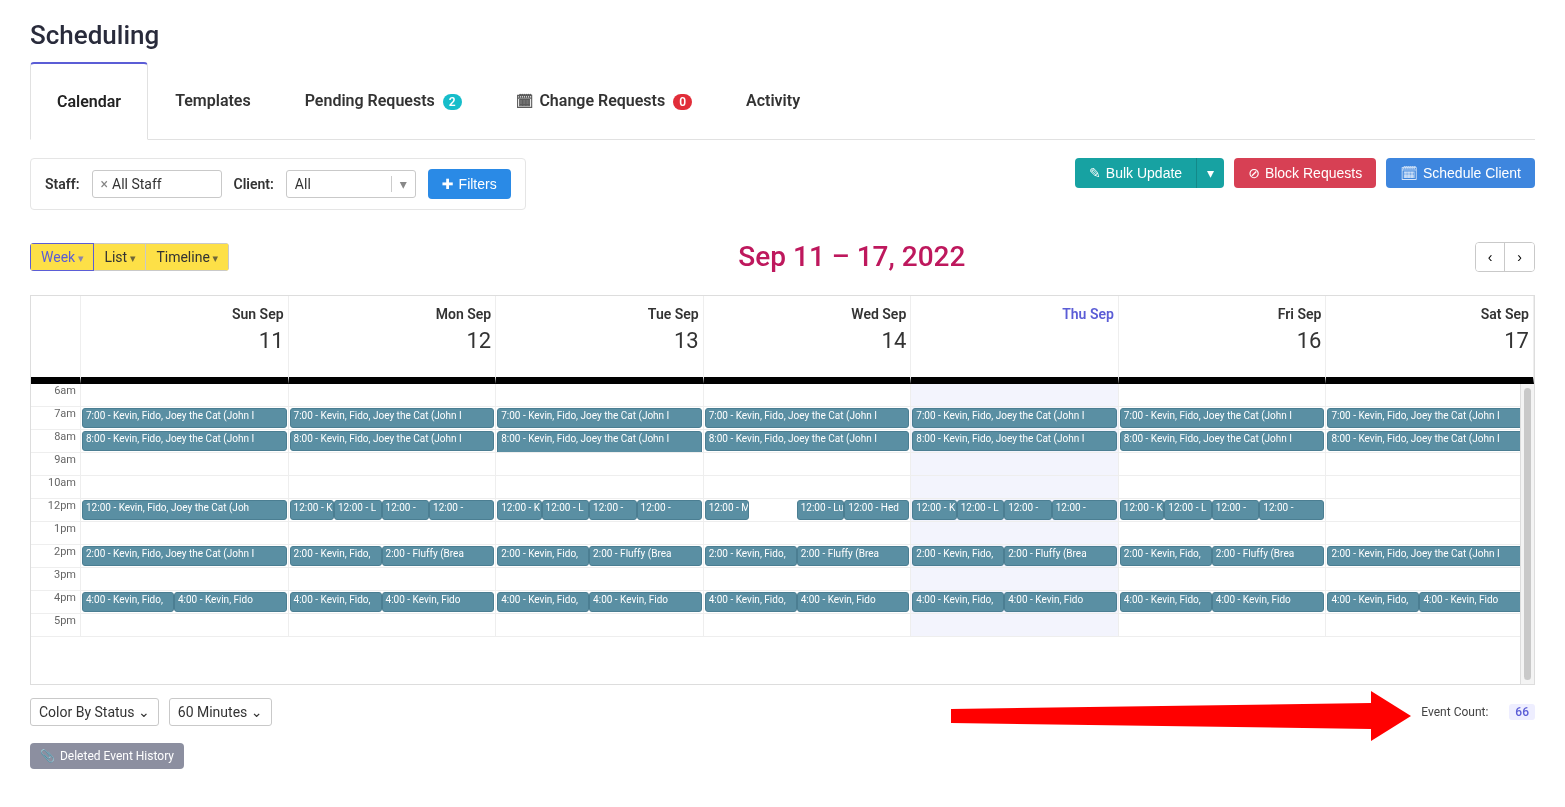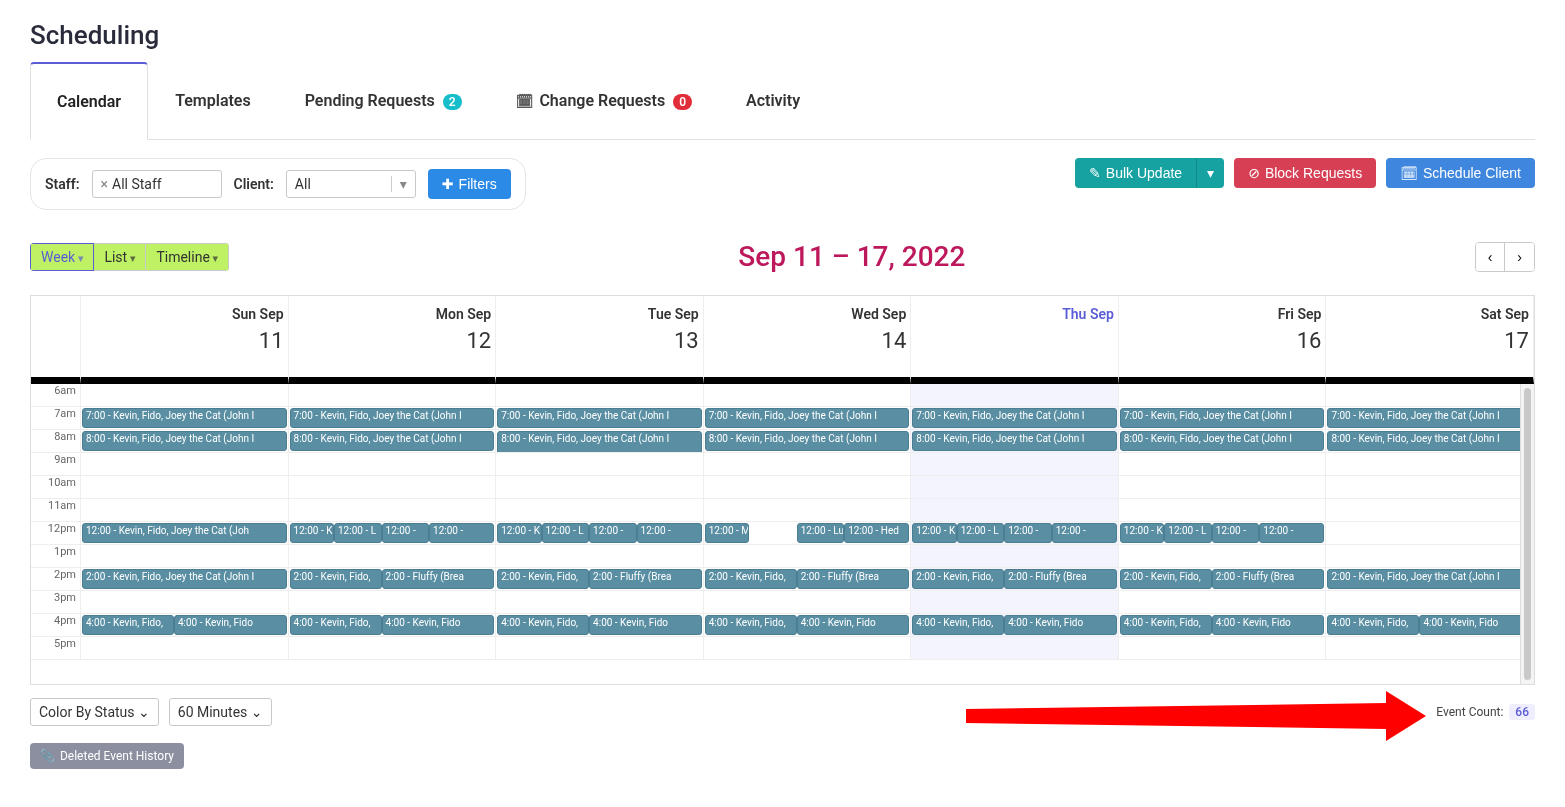--- a/index.html
+++ b/index.html
@@ -54,21 +54,21 @@
   }
   .badge-teal { background:#16bdca; }
   .badge-red { background:#e12d39; }
   .icon-cal { font-size:14px; opacity:.8; margin-right:2px;}
   .filter-row {
     display: inline-flex;
     align-items: center;
     gap: 12px;
     border: 1px solid #e5e5e5;
     padding: 10px 14px;
-    border-radius: 16px;
+    border-radius: 4px;
   }
   .filter-row label { font-weight: 600; }
   .select-box {
     display: inline-flex;
     align-items: center;
     border: 1px solid #c9c9c9;
     border-radius: 3px;
     padding: 5px 8px;
     min-width: 130px;
     font-size: 14px;
@@ -99,21 +99,21 @@
   .top-actions { float:right; display:flex; gap:10px; }
   .view-row {
     display:flex; align-items:center; margin-top: 30px;
   }
   .seg {
     display:inline-flex; border-radius:4px; overflow:hidden;
   }
   .seg .seg-btn {
     padding: 5px 10px;
     border: 1px solid #c9c9c9;
-    background:#bef264;
+    background:#fde047;
     font-size: 14px;
     cursor:pointer;
   }
   .seg .seg-btn + .seg-btn { border-left:none;}
   .seg .seg-btn.active {
     border-color:#5b5dd6;
     color:#5b5dd6;
   }
   .seg .caret-dn::after { content:" ▾"; font-size:11px; opacity:.7;}
   .date-title {
@@ -186,21 +186,21 @@
   .plain-select {
     border:1px solid #c9c9c9; border-radius:3px; padding:5px 8px; font-size:14px; background:#fff;
   }
   .arrow-annot {
     position:relative; flex:1;
     height:30px;
   }
   .arrow-annot svg { position:absolute; right:0; top:-6px; }
   .event-count { font-size:12px; color:#444; }
   .event-count .num {
-    display:inline-block; background:#eef; color:#5b5dd6; padding:1px 6px; border-radius:3px; margin-left:3px; font-weight:500;
+    display:inline-block; background:#eef; color:#5b5dd6; padding:1px 6px; border-radius:3px; margin-left:18px; font-weight:500;
   }
   .legend { display:inline-flex; gap:5px; }
   .legend span {
     font-size:11px; padding:4px 8px; border-radius:3px; color:#fff; font-weight:500;
   }
   .lg-sched { background:#2c5a8e; }
   .lg-prog  { background:#1fbf5d; }
   .lg-comp  { background:#2aa04f; }
   .lg-canc  { background:#6b6b6b; }
   .deleted-history {
@@ -389,30 +389,20 @@
         <div class="hour-label">10am</div>
         <div class="cell"></div>
         <div class="cell"></div>
         <div class="cell"></div>
         <div class="cell"></div>
         <div class="cell today"></div>
         <div class="cell"></div>
         <div class="cell"></div>
       </div>
       <div class="hour-row">
-        <div class="hour-label">11am</div>
-        <div class="cell"></div>
-        <div class="cell"></div>
-        <div class="cell"></div>
-        <div class="cell"></div>
-        <div class="cell today"></div>
-        <div class="cell"></div>
-        <div class="cell"></div>
-      </div>
-      <div class="hour-row">
         <div class="hour-label">12pm</div>
         <div class="cell">
           <div class="event">12:00 - Kevin, Fido, Joey the Cat (Joh</div>
         </div>
         <div class="cell">
           <div class="event q1">12:00 - K</div>
           <div class="event q2">12:00 - L</div>
           <div class="event q3">12:00 -</div>
           <div class="event q4">12:00 -</div>
         </div>

